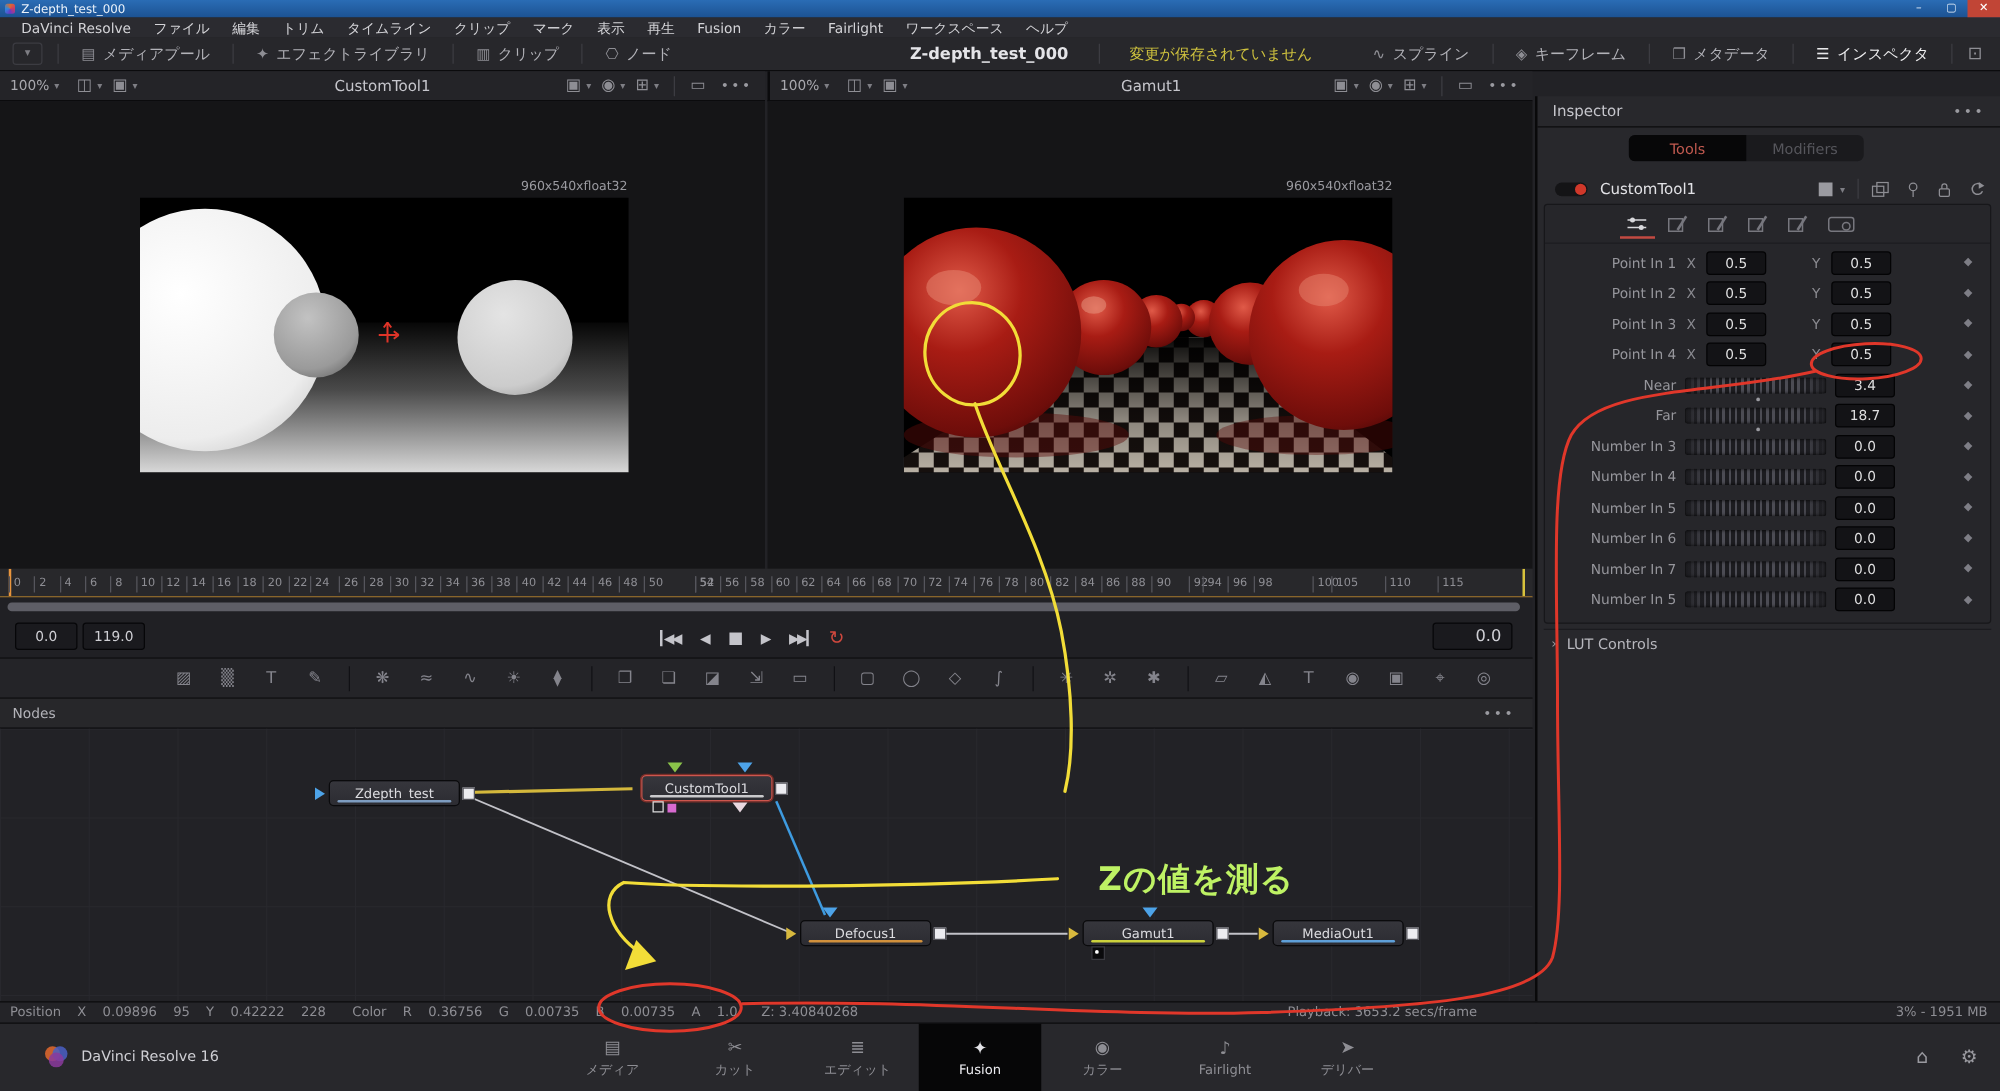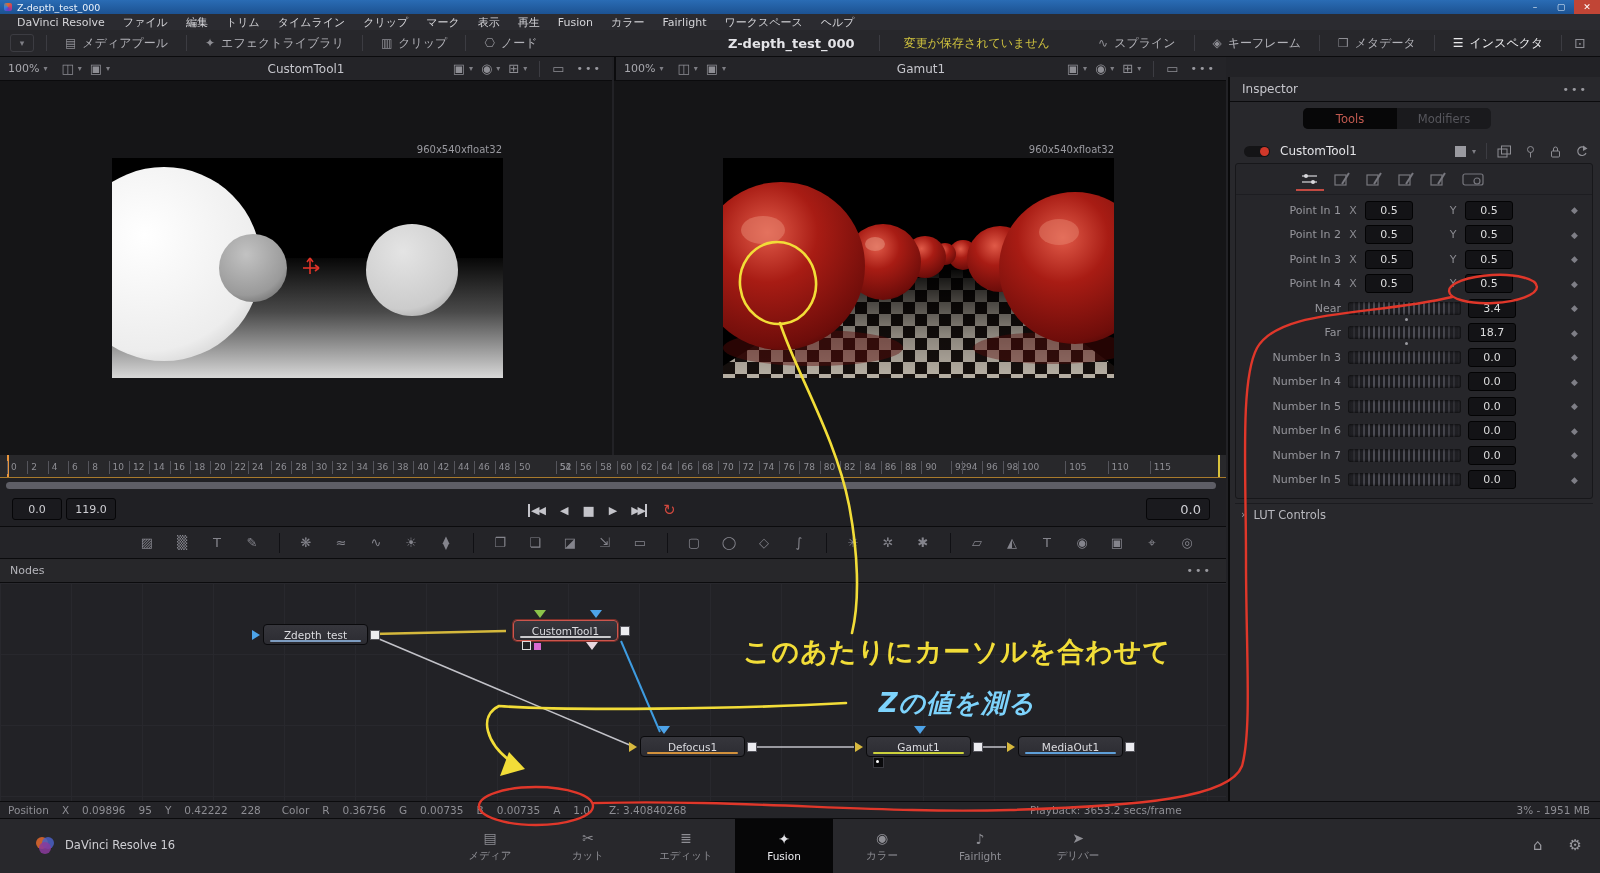--- a/index.html
+++ b/index.html
@@ -404,21 +404,21 @@
       <span class="tick" style="left: 819.8px;">80</span>
       <span class="tick" style="left: 840.12px;">82</span>
       <span class="tick" style="left: 860.44px;">84</span>
       <span class="tick" style="left: 880.76px;">86</span>
       <span class="tick" style="left: 901.08px;">88</span>
       <span class="tick" style="left: 921.4px;">90</span>
       <span class="tick" style="left: 951px;">92</span>
       <span class="tick" style="left: 962.04px;">94</span>
       <span class="tick" style="left: 982.36px;">96</span>
       <span class="tick" style="left: 1002.68px;">98</span>
-      <span class="tick" style="left: 1018px; text-align: right;">100</span>
+      <span class="tick" style="left: 1050px; text-align: right;">100</span>
       <span class="tick" style="left: 1065.25px;">105</span>
       <span class="tick" style="left: 1107.5px;">110</span>
       <span class="tick" style="left: 1149.75px;">115</span>
     </div>
   <div id="hscroll" class="abs">
     <div class="thumb"></div>
   </div>
 
   <div id="transport" class="abs">
     <div class="tfield" style="left:12px;width:50px;">0.0</div>
@@ -516,22 +516,21 @@
         </i>
       </div>
       <div class="node" style="left: 1018px; top: 153px;">
         <span>MediaOut1</span>
         <i class="ul" style="background: rgb(94, 159, 216);"></i>
         <i class="tri-r" style="left: -12px; top: 5px; border-left-color: rgb(216, 185, 62);"></i>
         <i class="outsq" style="right: -13px; top: 5px;"></i>
       </div>
     </div>
 
-  <div class="anno" style="left: 957px; top: 634px; font-size: 27px; color: rgb(242, 221, 56);">このあたりにカーソルを合わせて</div>
-  <div class="anno" style="left: 957px; top: 686px; font-size: 26px; color: #7dd3fc; font-style: italic;">Zの値を測る</div>
+  <div class="anno" style="left: 957px; top: 686px; font-size: 26px; color: #bef264;">Zの値を測る</div>
 
   <div id="inspector" class="abs">
     <div id="insp-title">
       <span>Inspector</span>
       <span class="dots">•••</span>
     </div>
     <div id="insp-tabs">
       <div class="seg active">Tools</div>
       <div class="seg">Modifiers</div>
     </div>

